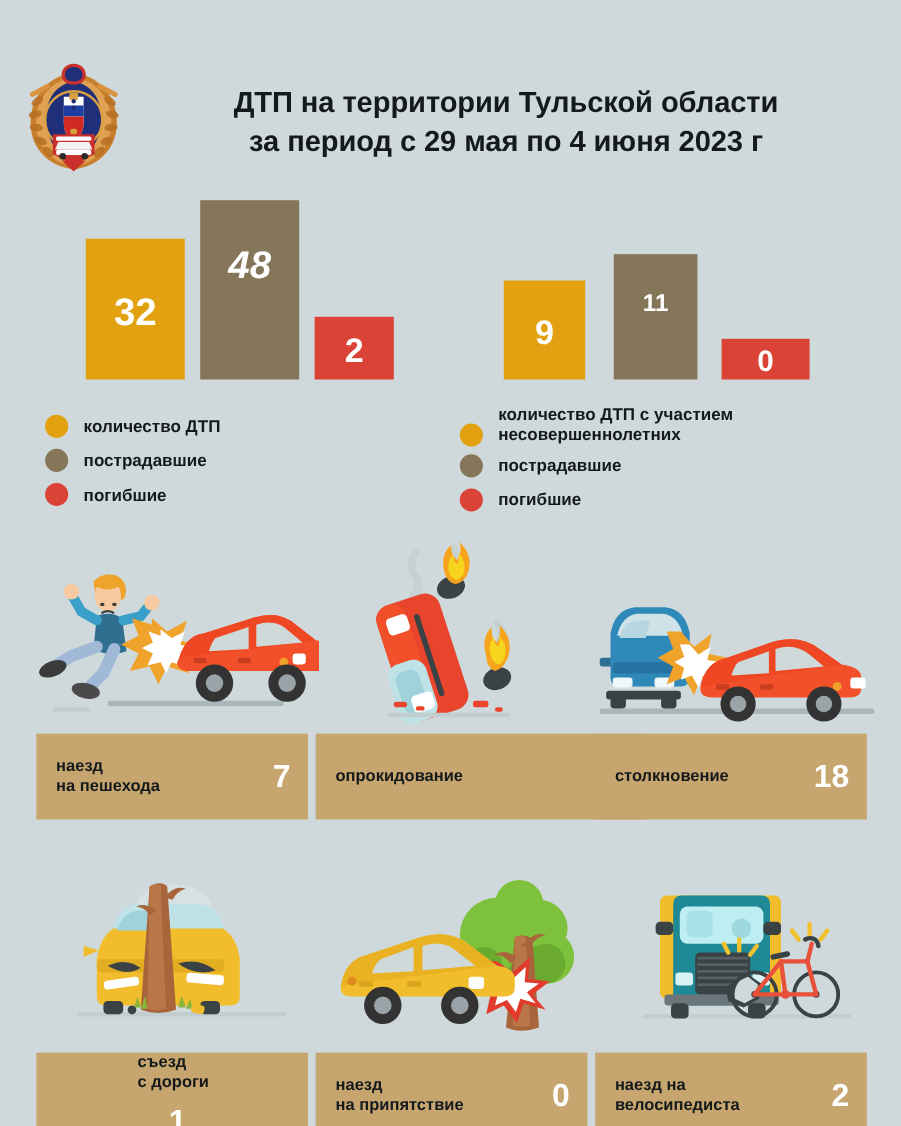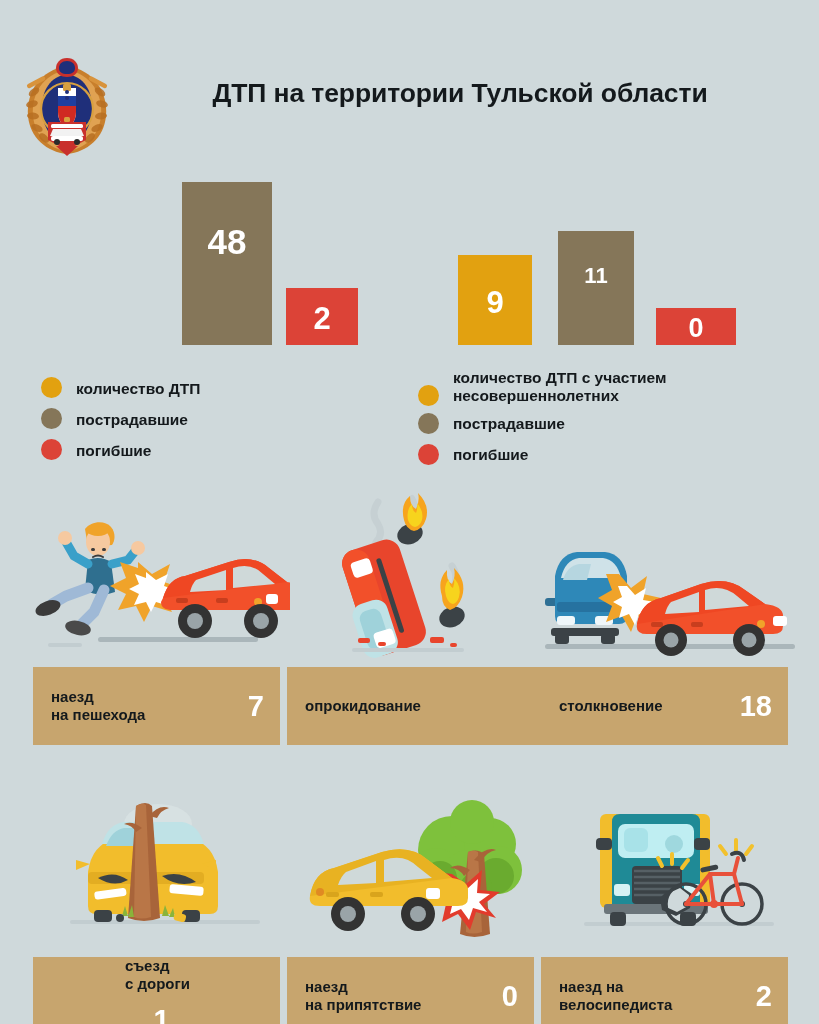--- a/index.html
+++ b/index.html
@@ -180,27 +180,31 @@
           <circle cx="37" cy="88" r="3" fill="#2b2b2b"></circle>
           <circle cx="57" cy="88" r="3" fill="#2b2b2b"></circle>
           <rect x="44" y="63" width="6" height="5" rx="1.5" fill="#d8a040"></rect>
         </g>
         <path d="M36 92 l11 10 l11 -10 Z" fill="#c9302c"></path>
       </svg>
     </div>
 
     <div class="title-block">
       <div class="title-line">ДТП на территории Тульской области</div>
+      <div class="title-line">за период с 29 мая по 4 июня 2023 г</div>
     </div>
   </div>
 
   <div class="charts">
 
     <div class="bar-group" style="left:78px; top:0; width:280px; height:168px;">
-      <div class="bar" style="left:104px; width:90px;  height:163px; background:#857659;">
+      <div class="bar" style="left:0;   width:90px;  height:128px; background:#e2a110;">
+        <span class="bar-value" style="font-size:35px;">32</span>
+      </div>
+      <div class="bar" style="left:104px; width:90px;  height:163px; background:#857659;font-style:italic;">
         <span class="bar-value" style="font-size:35px; position:relative; top:-22px;">48</span>
       </div>
       <div class="bar" style="left:208px; width:72px; height:57px; background:#dc4337;">
         <span class="bar-value" style="font-size:31px;">2</span>
       </div>
     </div>
 
     <div class="bar-group" style="left:458px; top:0; width:278px; height:168px;">
       <div class="bar" style="left:0;   width:74px;  height:90px;  background:#e2a110;">
         <span class="bar-value" style="font-size:31px;">9</span>

